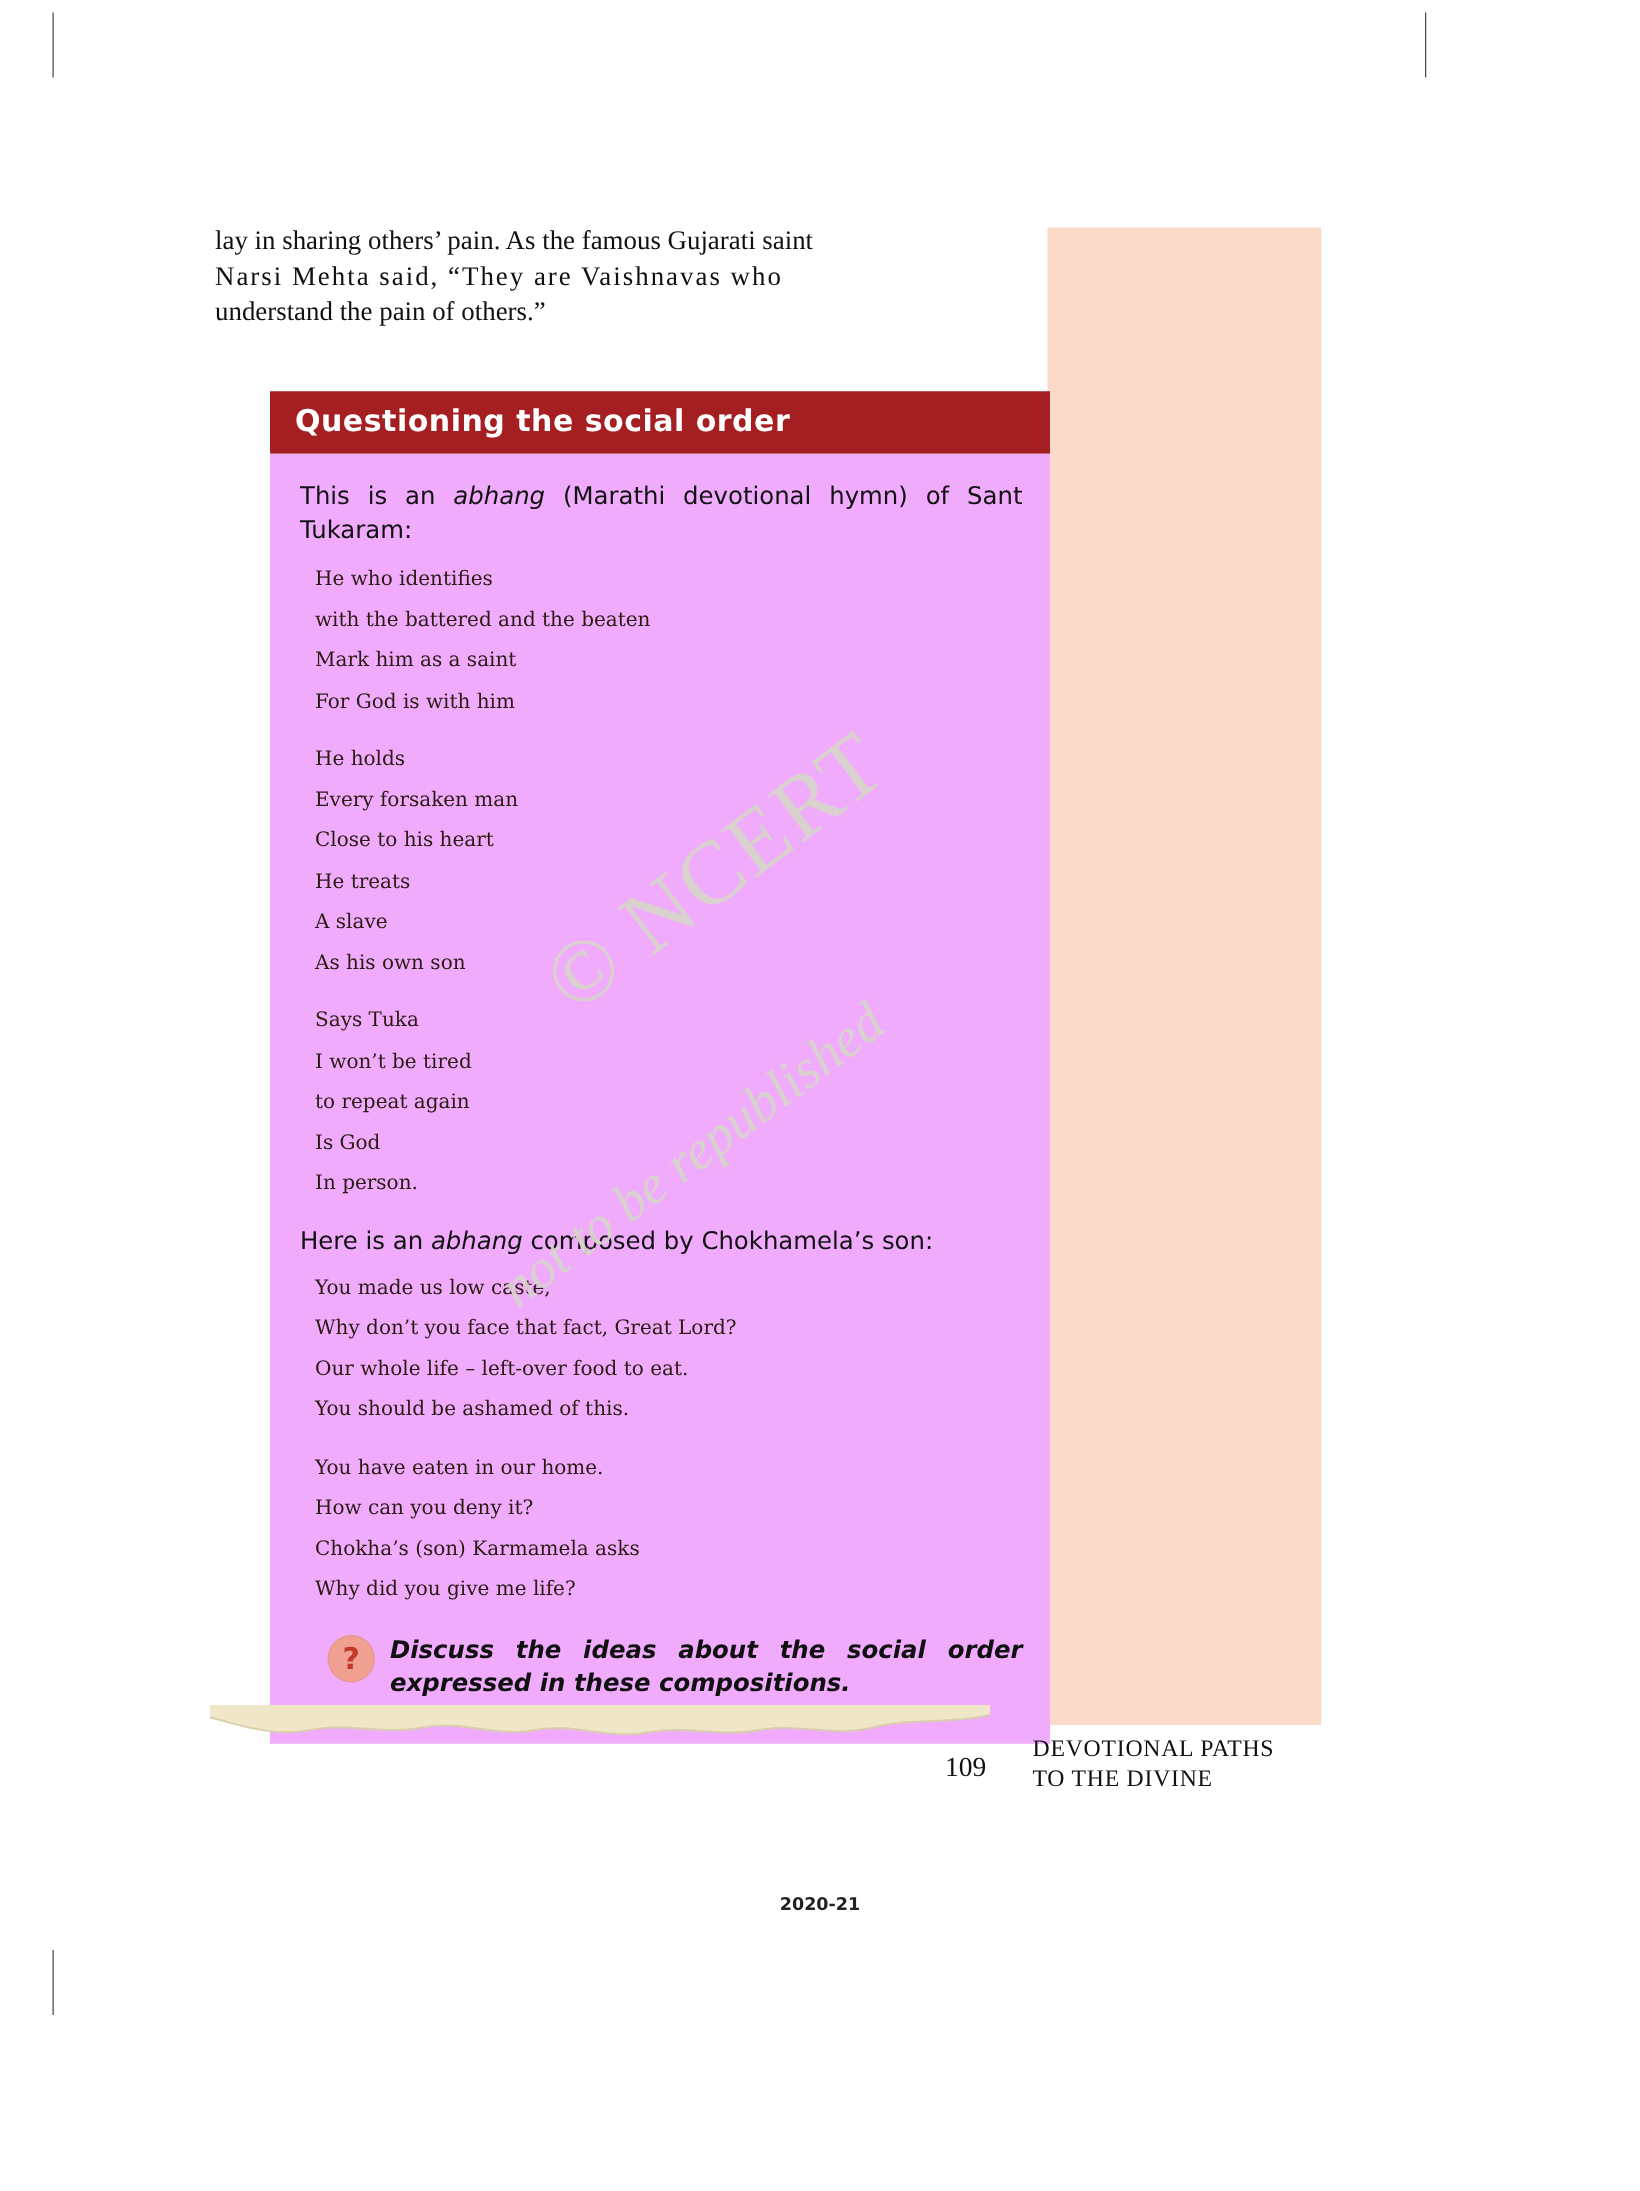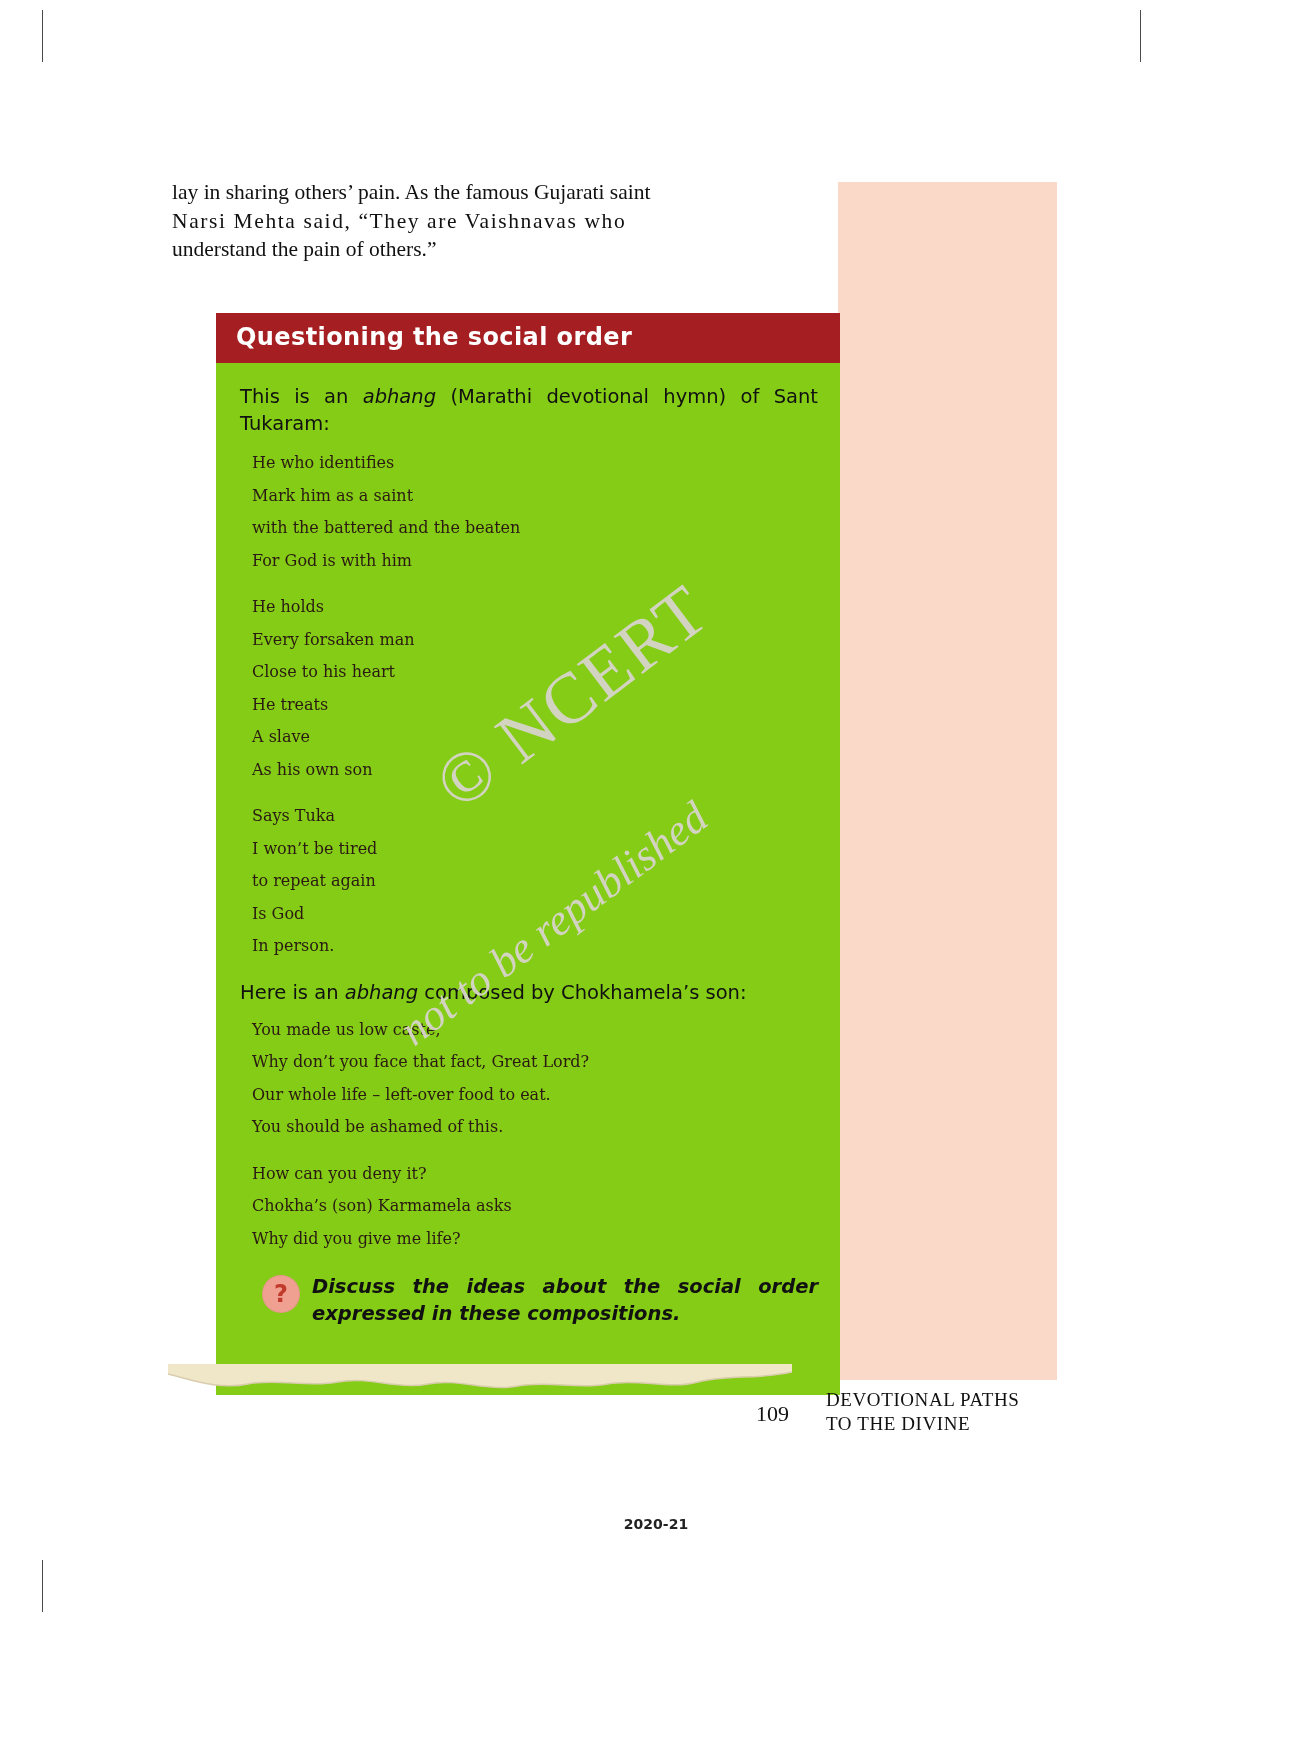--- a/index.html
+++ b/index.html
@@ -62,21 +62,21 @@
   .box-header {
     background: #a51f22;
     color: #ffffff;
     font-family: "DejaVu Sans", sans-serif;
     font-weight: bold;
     font-size: 24px;
     padding: 10px 0 12px 20px;
     letter-spacing: 0.4px;
   }
   .box-body {
-    background: #84cc16;
+    background: #f0abfc;
     padding: 14px 22px 18px 24px;
     position: relative;
     min-height: 1000px;
   }
   
   .torn {
     position: absolute;
     left: 168px;
     top: 1364px;
     width: 624px;
@@ -229,22 +229,22 @@
 <div class="box">
   <div class="box-header">Questioning the social order</div>
   <div class="box-body">
 
     <div class="box-intro">
       <span>This is an </span><em>abhang</em><span> (Marathi devotional hymn) of Sant Tukaram:</span>
     </div>
 
     <div class="verse">
       <div>He who identifies</div>
+      <div>with the battered and the beaten</div>
       <div>Mark him as a saint</div>
-      <div>with the battered and the beaten</div>
       <div>For God is with him</div>
     </div>
 
     <div class="verse">
       <div>He holds</div>
       <div>Every forsaken man</div>
       <div>Close to his heart</div>
       <div>He treats</div>
       <div>A slave</div>
       <div>As his own son</div>
@@ -263,20 +263,21 @@
     </div>
 
     <div class="verse">
       <div>You made us low caste,</div>
       <div>Why don’t you face that fact, Great Lord?</div>
       <div>Our whole life – left-over food to eat.</div>
       <div>You should be ashamed of this.</div>
     </div>
 
     <div class="verse">
+      <div>You have eaten in our home.</div>
       <div>How can you deny it?</div>
       <div>Chokha’s (son) Karmamela asks</div>
       <div>Why did you give me life?</div>
     </div>
 
     <div class="discuss">
       <div class="q-icon">?</div>
       <div class="discuss-text">Discuss the ideas about the social order expressed in these compositions.</div>
     </div>
 

